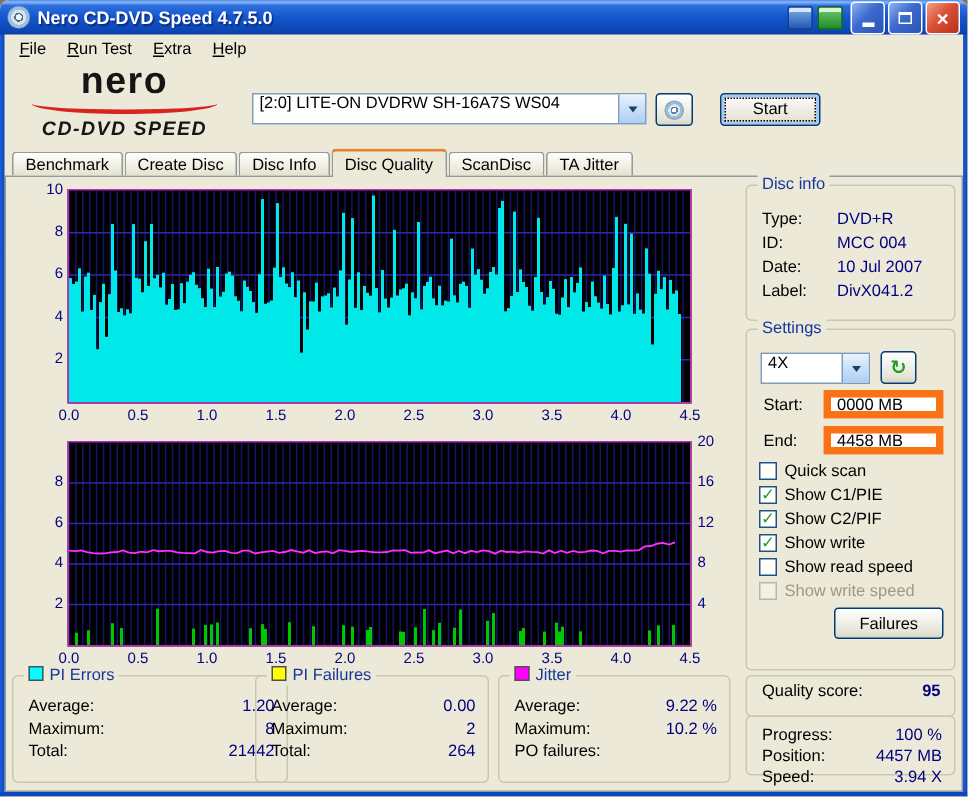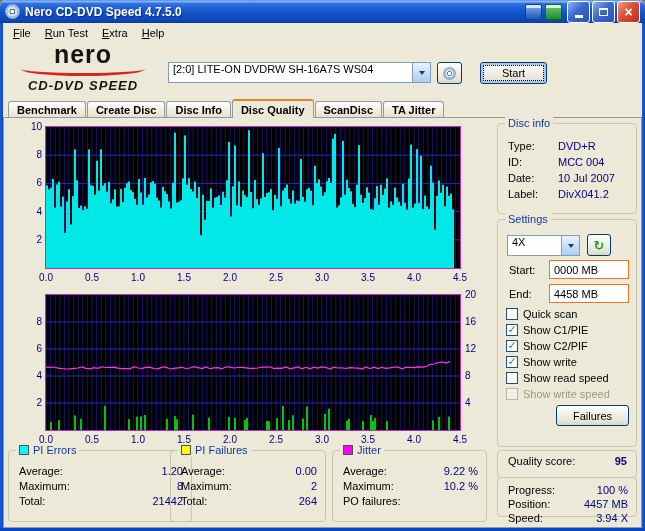--- a/index.html
+++ b/index.html
@@ -47,38 +47,38 @@
     background:linear-gradient(180deg,#FFFFFF,#F2F1EB 40%,#E7E5D7 80%,#D8D5C2);}
   .btn.default{box-shadow:inset 0 0 0 2px #A8C8F0;outline:1px dotted #000;outline-offset:-4px;}
   .tool-disc{width:13px;height:13px;border-radius:50%;
     background:radial-gradient(circle at 50% 50%,#FFF 0 1.5px,#6A8096 1.5px 2.5px,#D8E8F4 2.5px 4px,#9ABED8 4px 5.5px,#86A8C4 5.5px);box-shadow:2px 2px 0 -3px #E8B420;}
   .refresh-glyph{color:#1F9E23;font-family:"DejaVu Sans",sans-serif;font-weight:bold;font-size:13px;line-height:13px;}
 
   
   #tabpanel{position:absolute;left:3px;top:117px;width:639px;height:411px;border:1px solid #919B9C;background:#ECE9D8;box-sizing:border-box;}
   #tabstrip{position:absolute;left:8px;top:99px;height:19px;display:flex;align-items:flex-end;z-index:6;}
   .tab{height:16px;margin-bottom:1px;margin-right:1px;padding:0 8px;display:flex;align-items:center;border:1px solid #919B9C;border-bottom:none;border-radius:3px 3px 0 0;box-sizing:border-box;
-    background:linear-gradient(180deg,#FFFFFF,#F0EEE0 60%,#E4E1D0);font-weight:bold;}
+    background:linear-gradient(180deg,#FFFFFF,#F0EEE0 60%,#E4E1D0);}
   .tab.active{height:19px;margin-bottom:0;position:relative;z-index:7;background:#ECE9D8;border-top:2px solid #E5832C;}
 
   
   .plot{position:absolute;background:#000;border:1px solid #BE28BE;}
   .tick{position:absolute;font-size:10px;color:#000080;z-index:4;}
 
   
   .groupbox{position:absolute;border:1px solid #C9C7AE;border-radius:4px;box-sizing:border-box;}
   .gb-title{position:absolute;top:-8px;left:7px;background:#ECE9D8;padding:0 3px;color:#14399C;white-space:nowrap;line-height:14px;}
   .swatch{display:inline-block;width:8px;height:8px;border:1px solid #505050;margin-right:4px;vertical-align:-1px;}
   .row{position:absolute;left:10px;right:8px;height:13px;}
   .rlabel{position:absolute;left:0;top:0;}
   .rvalue-left{position:absolute;left:50px;top:0;color:#000080;}
   .rvalue-right{position:absolute;right:0;top:0;color:#000080;text-align:right;}
 
   
-  .field-input{position:absolute;border:1px solid #f97316;background:#fff;font-family:"Liberation Sans",sans-serif;font-size:11px;padding:0 0 0 4px;box-sizing:border-box;color:#000;}
+  .field-input{position:absolute;border:5px solid #f97316;background:#fff;font-family:"Liberation Sans",sans-serif;font-size:11px;padding:0 0 0 4px;box-sizing:border-box;color:#000;}
   .cb{position:absolute;left:8px;height:14px;display:flex;align-items:center;}
   .cb-box{width:12px;height:12px;background:#fff;border:1px solid #1D5281;margin-right:5px;display:flex;align-items:center;justify-content:center;box-sizing:border-box;flex:0 0 auto;}
   .cb.checked .cb-box::after{content:"\2713";color:#21A121;font-weight:bold;font-size:11px;font-family:"DejaVu Sans",sans-serif;margin-top:-2px;}
   .cb.disabled .cb-box{border-color:#B8B8A8;background:#F2F1E8;}
   .cb.disabled .cb-label{color:#9C9A86;}
   .q-label{position:absolute;left:10px;top:4px;}
   .q-value{position:absolute;right:9px;top:4px;color:#000080;font-weight:bold;}
 </style>
 </head>
 <body>

